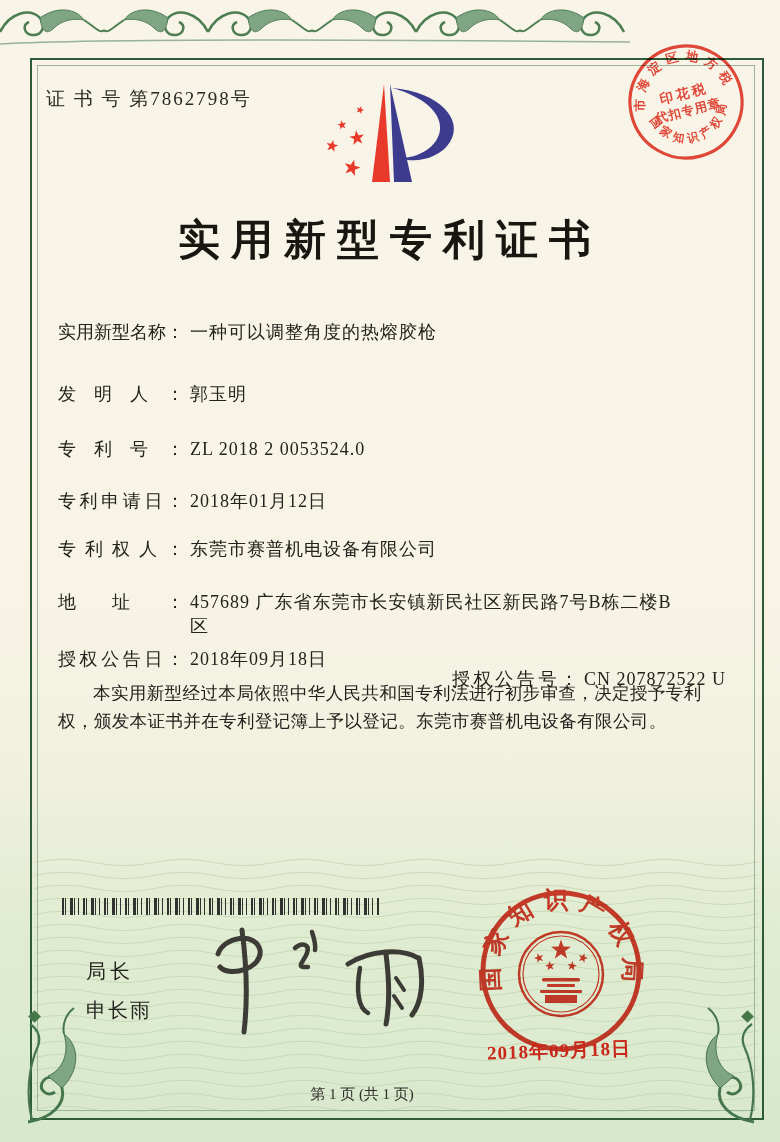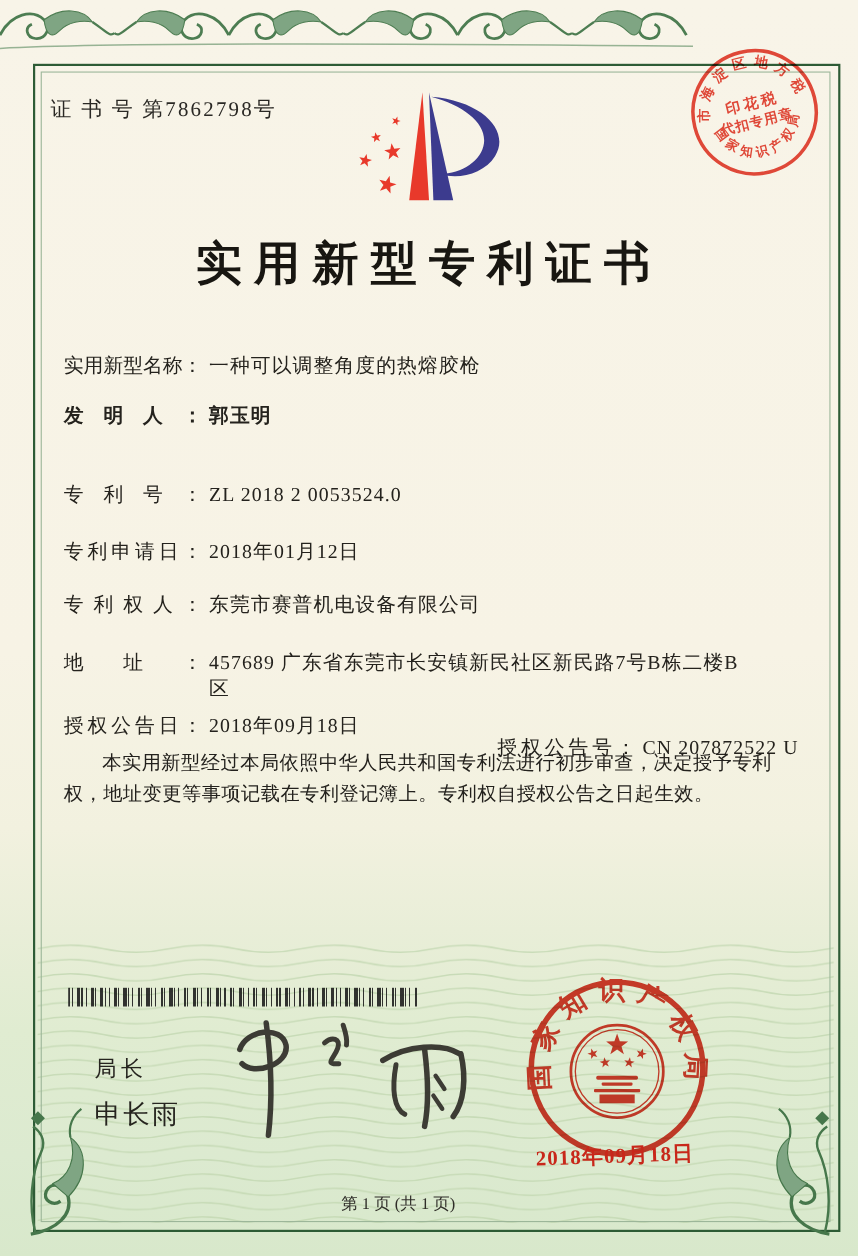--- a/index.html
+++ b/index.html
@@ -25,21 +25,21 @@
   .row-grant-no{left:452px;}
   
   .paras{left:58px;top:680px;width:650px;z-index:2;}
   .paras p{margin:0;font-size:17.5px;line-height:1.58;text-indent:2em;color:#23211d;letter-spacing:.4px;}
   
   .barcode{left:62px;top:898px;width:318px;height:17px;opacity:.88;z-index:2;
     background:repeating-linear-gradient(90deg,#191919 0 2px,transparent 2px 3px,#191919 3px 4px,
     transparent 4px 8px,#191919 8px 11px,transparent 11px 12px,#191919 12px 13px,
     transparent 13px 16px,#191919 16px 17px,transparent 17px 21px);}
   .director-title{left:86px;top:958px;font-size:20px;letter-spacing:4px;color:#26241f;z-index:2;}
-  .director-name{left:86px;top:997px;font-size:24px;letter-spacing:2px;color:#26241f;z-index:2;}
+  .director-name{left:86px;top:997px;font-size:20px;letter-spacing:2px;color:#26241f;z-index:2;}
   .seal-date{left:487px;top:1038px;font-size:19px;font-weight:bold;letter-spacing:1px;color:#c8271a;z-index:3;transform:rotate(-2deg);}
   .footer{left:0;top:1085px;width:724px;text-align:center;font-size:15px;color:#2f2d28;z-index:2;}
   .waves{left:34px;top:856px;z-index:0;}
   .band{left:0;top:0;z-index:2;}
   .corner{z-index:2;}
   .stamp{z-index:3;mix-blend-mode:multiply;}
   .logo{z-index:2;}
   .sig{z-index:2;}
 </style>
 </head>
@@ -123,21 +123,21 @@
   <polygon points="72,4 60,102 78,102" fill="#e8392b"></polygon>
   <polygon points="78,4 82,102 100,102" fill="#3c3b8e"></polygon>
   <path d="M80,8 C128,12 152,40 138,62 C128,78 104,84 88,78 C108,78 126,66 128,50 C130,32 110,16 80,8 Z" fill="#3c3b8e"></path>
 </svg>
 
 <div class="abs title">实用新型专利证书</div>
 
 <div class="row" style="top:320px;">
   <span class="lbl">实用新型名称：</span><span class="val">一种可以调整角度的热熔胶枪</span>
 </div>
-<div class="row" style="top:366px;font-weight:bold;">
+<div class="row" style="top:382px;">
   <span class="lbl">发明人：</span><span class="val">郭玉明</span>
 </div>
 <div class="row" style="top:437px;">
   <span class="lbl">专利号：</span><span class="val">ZL 2018 2 0053524.0</span>
 </div>
 <div class="row" style="top:489px;">
   <span class="lbl">专利申请日：</span><span class="val">2018年01月12日</span>
 </div>
 <div class="row" style="top:537px;">
   <span class="lbl">专利权人：</span><span class="val">东莞市赛普机电设备有限公司</span>
@@ -146,21 +146,21 @@
   <span class="lbl">地址：</span><span class="val val-addr">457689 广东省东莞市长安镇新民社区新民路7号B栋二楼B区</span>
 </div>
 <div class="row" style="top:647px;">
   <span class="lbl">授权公告日：</span><span class="val">2018年09月18日</span>
 </div>
 <div class="row row-grant-no" style="top:647px;margin-top:20px;">
   <span class="lbl">授权公告号：</span><span class="val">CN 207872522 U</span>
 </div>
 
 <div class="abs paras">
-  <p>本实用新型经过本局依照中华人民共和国专利法进行初步审查，决定授予专利权，地址变更等事项记载在专利登记簿上。专利权自授权公告之日起生效。</p>
+  <p>本实用新型经过本局依照中华人民共和国专利法进行初步审查，决定授予专利权，颁发本证书并在专利登记簿上予以登记。东莞市赛普机电设备有限公司。</p>
 </div>
 
 <div class="abs barcode"></div>
 
 <div class="abs director-title">局长</div>
 <div class="abs director-name">申长雨</div>
 
 <svg class="abs sig" width="245" height="120" style="left:190px;top:920px;" viewBox="0 0 245 120">
   <g fill="none" stroke="#2f2d28" stroke-width="5" stroke-linecap="round" opacity="0.92">
     <path d="M52,10 C56,40 58,78 54,112"></path>

